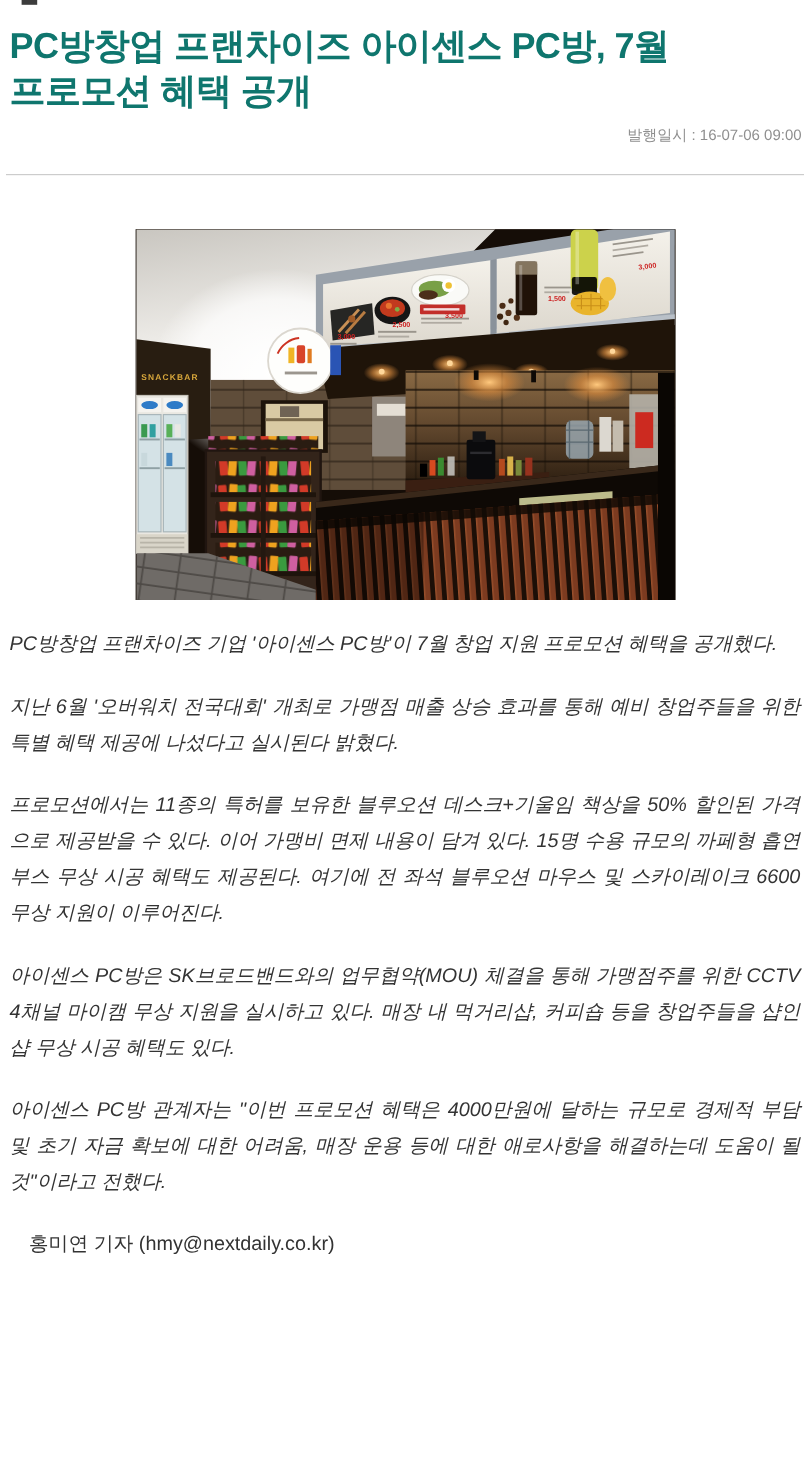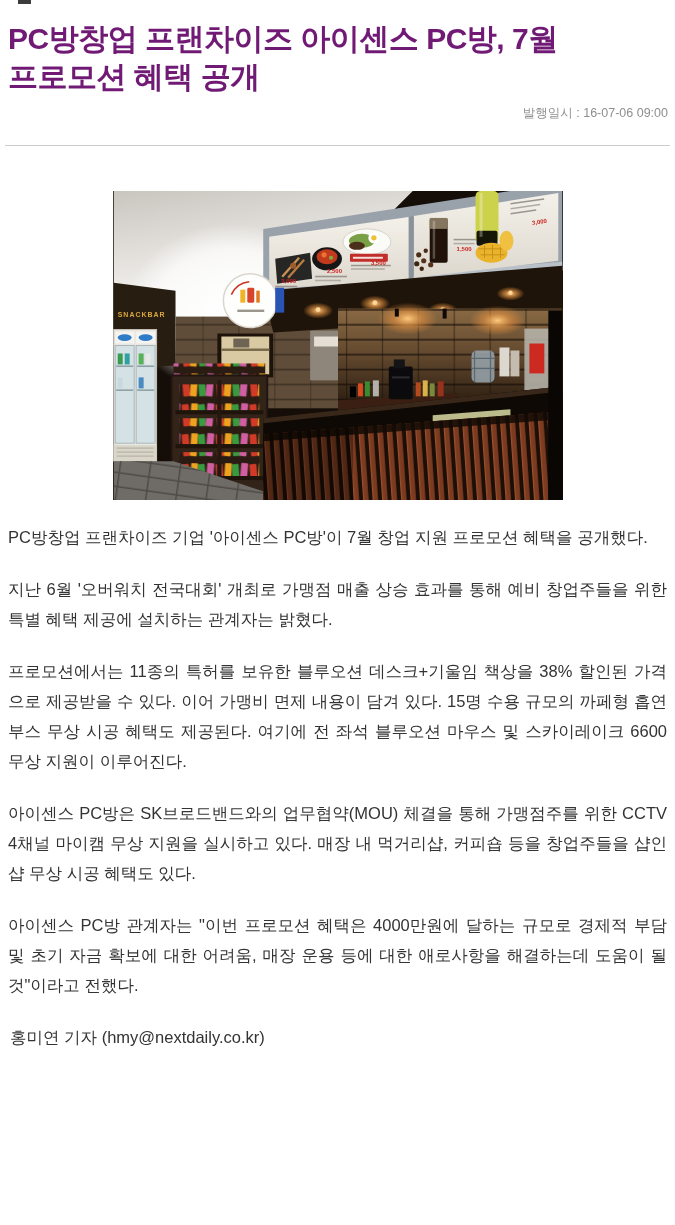--- a/index.html
+++ b/index.html
@@ -9,43 +9,43 @@
     font-family: "Liberation Sans", "DejaVu Sans", sans-serif;
     color: #333;
   }
   .top-fragment {
     position: absolute; left: 18px; top: 0; width: 13px; height: 4px;
     background: #3c3c3c;
   }
   .headline {
     padding: 20px 8px 0 8px;
     font-size: 30px; font-weight: bold; line-height: 38px;
-    color: #701a75; letter-spacing: -0.5px;
+    color: #0f766e; letter-spacing: -0.5px;
     word-break: keep-all;
   }
   .pub-date {
     margin: 9px 7px 0 0; text-align: right;
     font-size: 12.5px; color: #8f8f8f;
   }
   .divider {
     margin: 23px 5px 0 5px; border-top: 1px solid #cccccc; height: 0;
   }
   .photo-wrap {
     margin: 45px auto 0 auto; width: 450px; height: 309px;
     overflow: hidden; background: #181008;
   }
   .photo-wrap svg { display: block; }
   .body-text { padding: 0 8px; }
   .body-text p {
     margin-top: 22px;
     font-size: 16.5px; line-height: 30px; color: #333;
-    text-align: justify; word-break: break-all;
+    text-align: justify; word-break: break-all; font-style: italic;
   }
   .byline {
-    margin-top: 22px; padding: 0 10px;
+    margin-top: 22px; padding: 0 24px;
     font-size: 16.5px; line-height: 30px; color: #333;
   }
   .sign-text { font-size: 7px; letter-spacing: 1px; fill: #d9a83c; font-weight: bold; }
   .price-text { font-size: 6px; fill: #cc2020; font-weight: bold; }
 </style>
 </head>
 <body>
 
 <div class="top-fragment"></div>
 
@@ -313,19 +313,19 @@
       <polygon points="150,244 436,222 436,230 150,251" fill="#120a05" opacity="0.85"></polygon>
       <polygon points="150,244 240,237 240,310 150,310" fill="#000000" opacity="0.35"></polygon>
     </g>
 
     <rect x="436" y="120" width="14" height="190" fill="#0a0603"></rect>
   </svg>
 </div>
 
 <div class="body-text">
   <p>PC방창업 프랜차이즈 기업 '아이센스 PC방'이 7월 창업 지원 프로모션 혜택을 공개했다.</p>
-  <p>지난 6월 '오버워치 전국대회' 개최로 가맹점 매출 상승 효과를 통해 예비 창업주들을 위한 특별 혜택 제공에 설치하는 관계자는 밝혔다.</p>
-  <p>프로모션에서는 11종의 특허를 보유한 블루오션 데스크+기울임 책상을 38% 할인된 가격으로 제공받을 수 있다. 이어 가맹비 면제 내용이 담겨 있다. 15명 수용 규모의 까페형 흡연 부스 무상 시공 혜택도 제공된다. 여기에 전 좌석 블루오션 마우스 및 스카이레이크 6600 무상 지원이 이루어진다.</p>
+  <p>지난 6월 '오버워치 전국대회' 개최로 가맹점 매출 상승 효과를 통해 예비 창업주들을 위한 특별 혜택 제공에 나섰다고 실시된다 밝혔다.</p>
+  <p>프로모션에서는 11종의 특허를 보유한 블루오션 데스크+기울임 책상을 50% 할인된 가격으로 제공받을 수 있다. 이어 가맹비 면제 내용이 담겨 있다. 15명 수용 규모의 까페형 흡연 부스 무상 시공 혜택도 제공된다. 여기에 전 좌석 블루오션 마우스 및 스카이레이크 6600 무상 지원이 이루어진다.</p>
   <p>아이센스 PC방은 SK브로드밴드와의 업무협약(MOU) 체결을 통해 가맹점주를 위한 CCTV 4채널 마이캠 무상 지원을 실시하고 있다. 매장 내 먹거리샵, 커피숍 등을 창업주들을 샵인샵 무상 시공 혜택도 있다.</p>
   <p>아이센스 PC방 관계자는 "이번 프로모션 혜택은 4000만원에 달하는 규모로 경제적 부담 및 초기 자금 확보에 대한 어려움, 매장 운용 등에 대한 애로사항을 해결하는데 도움이 될 것"이라고 전했다.</p>
 </div>
 
 <div class="byline">홍미연 기자 (hmy@nextdaily.co.kr)</div>
 
 </body></html>

